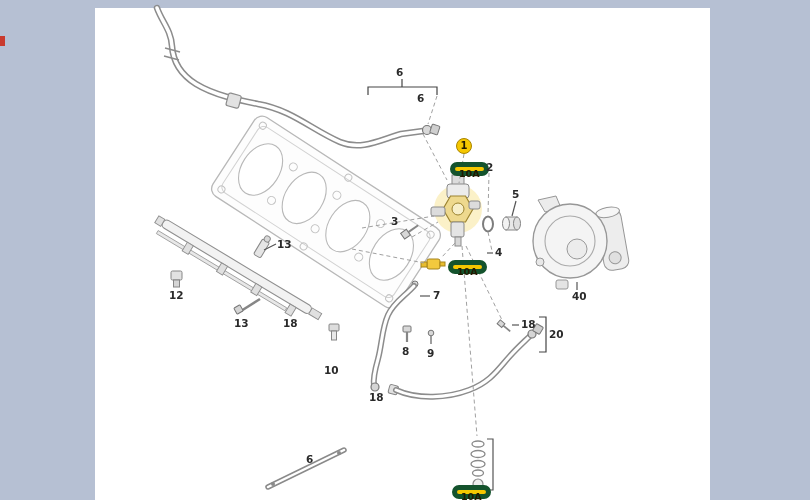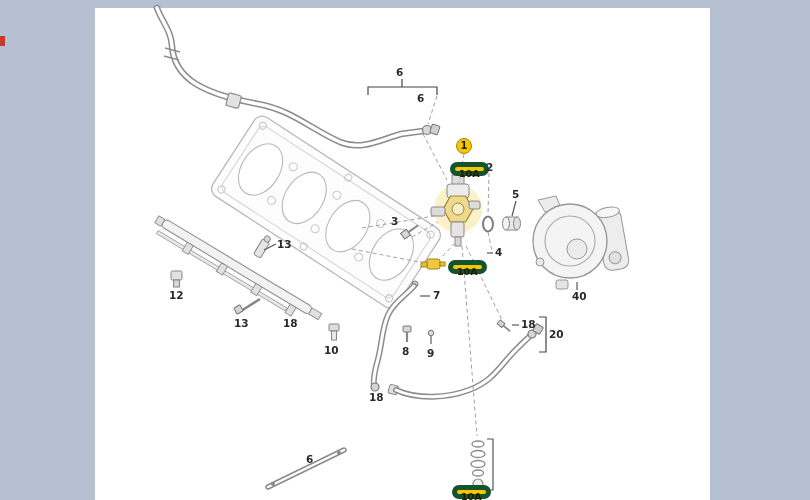--- a/index.html
+++ b/index.html
@@ -216,21 +216,21 @@
   <div class="lbl" style="left:486px;top:161px">2</div>
   <div class="lbl" style="left:391px;top:215px">3</div>
   <div class="lbl" style="left:512px;top:188px">5</div>
   <div class="lbl" style="left:495px;top:246px">4</div>
   <div class="lbl badge" style="left:448px;top:260px">10A</div>
   <div class="lbl" style="left:572px;top:290px">40</div>
   <div class="lbl" style="left:277px;top:238px">13</div>
   <div class="lbl" style="left:169px;top:289px">12</div>
   <div class="lbl" style="left:234px;top:317px">13</div>
   <div class="lbl" style="left:283px;top:317px">18</div>
-  <div class="lbl" style="left:324px;top:344px">10</div>
+  <div class="lbl" style="left:324px;top:364px">10</div>
   <div class="lbl" style="left:433px;top:289px">7</div>
   <div class="lbl" style="left:402px;top:345px">8</div>
   <div class="lbl" style="left:427px;top:347px">9</div>
   <div class="lbl" style="left:369px;top:391px">18</div>
   <div class="lbl" style="left:521px;top:318px">18</div>
   <div class="lbl" style="left:549px;top:328px">20</div>
   <div class="lbl" style="left:306px;top:453px">6</div>
   <div class="lbl badge" style="left:452px;top:485px">10A</div>
 </div>
 

